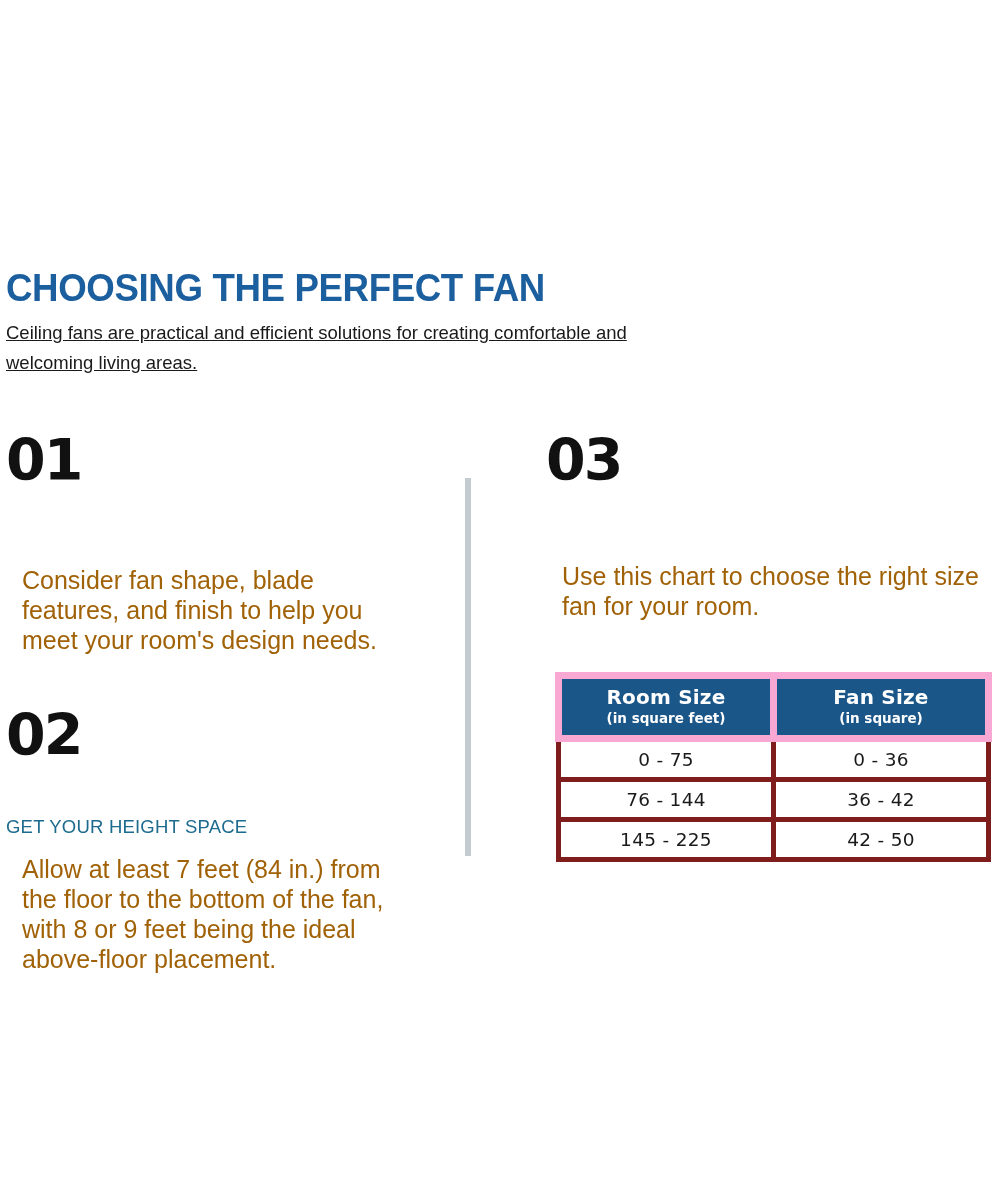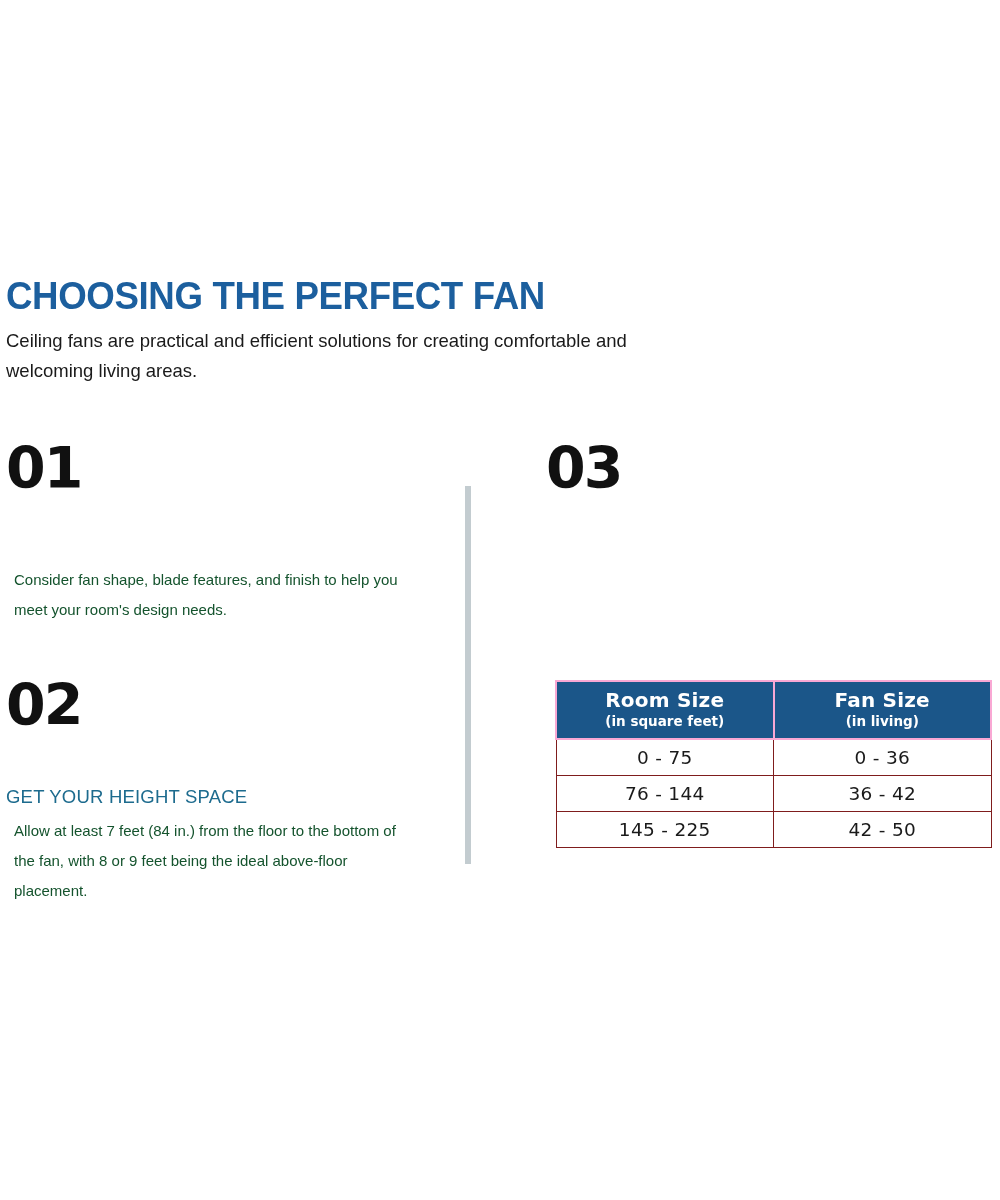--- a/index.html
+++ b/index.html
@@ -13,21 +13,21 @@
     height: 1200px;
     position: relative;
     font-family: "Liberation Sans", sans-serif;
     color: #1a1a1a;
     overflow: hidden;
   }
 
   .page {
     position: absolute;
     left: 0;
-    top: 8px;
+    top: 0;
     width: 1000px;
     height: 960px;
   }
 
   
   .intro {
     position: absolute;
     left: 6px;
     top: 268px;
     width: 700px;
@@ -42,20 +42,21 @@
     transform: scaleX(0.94);
     transform-origin: left center;
     white-space: nowrap;
   }
   .intro-text {
     font-size: 18.5px;
     line-height: 30px;
     color: #1a1a1a;
     margin: 0;
     max-width: 690px;
+    text-decoration: underline;
   }
 
   
   .col-left {
     position: absolute;
     left: 6px;
     top: 432px;
     width: 400px;
   }
   .col-right {
@@ -85,24 +86,24 @@
     font-family: "DejaVu Sans", sans-serif;
   }
   .step-head {
     font-size: 18.5px;
     color: #1d6b8e;
     letter-spacing: 0.2px;
     margin: 0 0 2px 0;
     line-height: 1.2;
   }
   .step-body {
-    font-size: 15px;
+    font-size: 25px;
     line-height: 30px;
-    color: #14532d;
-    margin: 8px;
+    color: #a16207;
+    margin: 16px;
   }
 
   .step-01 .step-num { margin-bottom: 4px; }
   .step-01 .gap { height: 56px; }
   .step-02 { margin-top: 52px; }
   .step-02 .gap { height: 52px; }
   .step-03 .gap { height: 56px; }
 
   
   .size-table-wrap {
@@ -113,41 +114,41 @@
   }
   table.size-table {
     border-collapse: collapse;
     width: 437px;
     table-layout: fixed;
     font-family: "DejaVu Sans", sans-serif;
   }
   table.size-table th {
     background: #1b5689;
     color: #ffffff;
-    border: 2px solid #f9a8d4;
+    border: 7px solid #f9a8d4;
     padding: 7px 4px 9px 4px;
     text-align: center;
     vertical-align: middle;
   }
   .th-main {
     display: block;
     font-size: 20px;
     font-weight: bold;
     line-height: 1.15;
     letter-spacing: 0.2px;
   }
   .th-sub {
     display: block;
     font-size: 13.5px;
     font-weight: bold;
     line-height: 1.2;
     margin-top: 1px;
   }
   table.size-table td {
-    border: 1px solid #7f1d1d;
+    border: 5px solid #7f1d1d;
     padding: 6px 4px 7px 4px;
     text-align: center;
     font-size: 18.5px;
     color: #1a1a1a;
     background: #ffffff;
     letter-spacing: 0.3px;
     height: 22px;
   }
 </style>
 </head>
@@ -176,34 +177,35 @@
       <div class="step-head">GET YOUR HEIGHT SPACE</div>
       <p class="step-body">Allow at least 7 feet (84 in.) from the floor to the bottom of the fan, with 8 or 9 feet being the ideal above-floor placement.</p>
     </div>
 
   </div>
 
   <div class="col-right">
     <div class="step-03">
       <div class="step-num">03</div>
       <div class="gap"></div>
+      <p class="step-body">Use this chart to choose the right size fan for your room.</p>
     </div>
   </div>
 
   <div class="size-table-wrap">
     <table class="size-table">
       <thead>
         <tr>
           <th>
             <span class="th-main">Room Size</span>
             <span class="th-sub">(in square feet)</span>
           </th>
           <th>
             <span class="th-main">Fan Size</span>
-            <span class="th-sub">(in living)</span>
+            <span class="th-sub">(in square)</span>
           </th>
         </tr>
       </thead>
       <tbody>
         <tr>
           <td>0 - 75</td>
           <td>0 - 36</td>
         </tr>
         <tr>
           <td>76 - 144</td>

